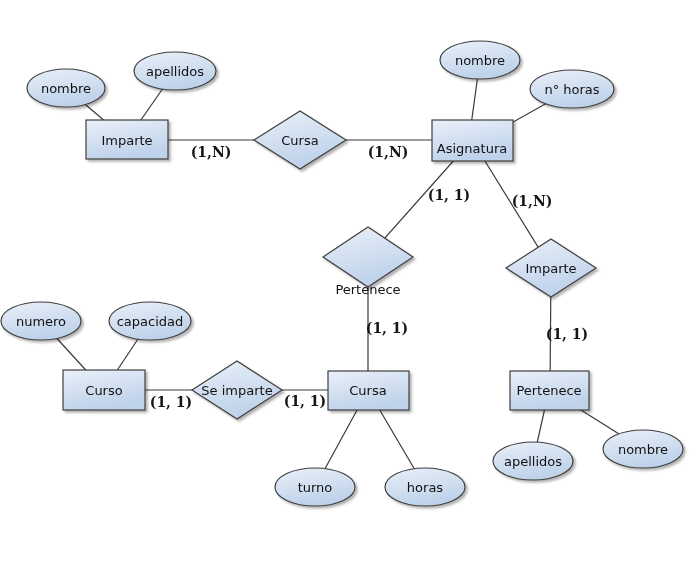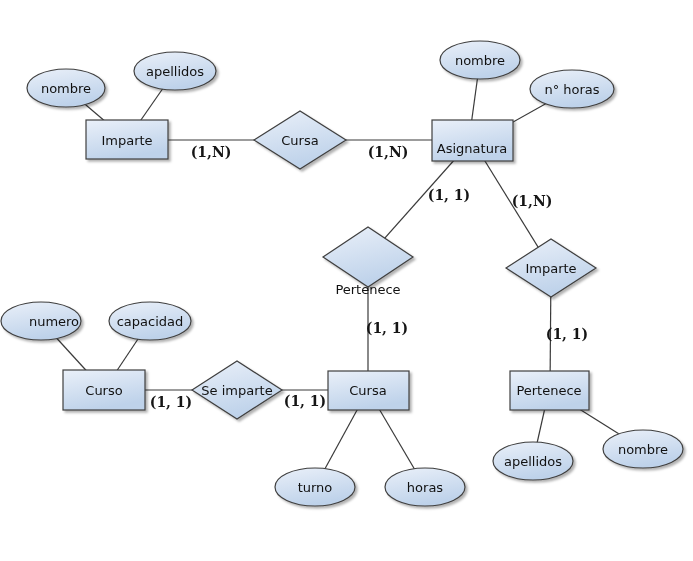--- a/index.html
+++ b/index.html
@@ -99,21 +99,21 @@
 
   <div class="lbl" style="left:300px; top:140px;">Cursa</div>
   <div class="lbl" style="left:368px; top:257px;margin-top:32px;">Pertenece</div>
   <div class="lbl" style="left:551px; top:268px;">Imparte</div>
   <div class="lbl" style="left:237px; top:390px;">Se imparte</div>
 
   <div class="lbl" style="left:66px;  top:88px;">nombre</div>
   <div class="lbl" style="left:175px; top:71px;">apellidos</div>
   <div class="lbl" style="left:480px; top:60px;">nombre</div>
   <div class="lbl" style="left:572px; top:89px;">n° horas</div>
-  <div class="lbl" style="left:54px;  top:321px;">numero</div>
+  <div class="lbl" style="left:41px;  top:321px;">numero</div>
   <div class="lbl" style="left:150px; top:321px;">capacidad</div>
   <div class="lbl" style="left:315px; top:487px;">turno</div>
   <div class="lbl" style="left:425px; top:487px;">horas</div>
   <div class="lbl" style="left:533px; top:461px;">apellidos</div>
   <div class="lbl" style="left:643px; top:449px;">nombre</div>
 
   <div class="lbl card" style="left:211px; top:152px;">(1,N)</div>
   <div class="lbl card" style="left:388px; top:152px;">(1,N)</div>
   <div class="lbl card" style="left:449px; top:195px;">(1, 1)</div>
   <div class="lbl card" style="left:387px; top:328px;">(1, 1)</div>

